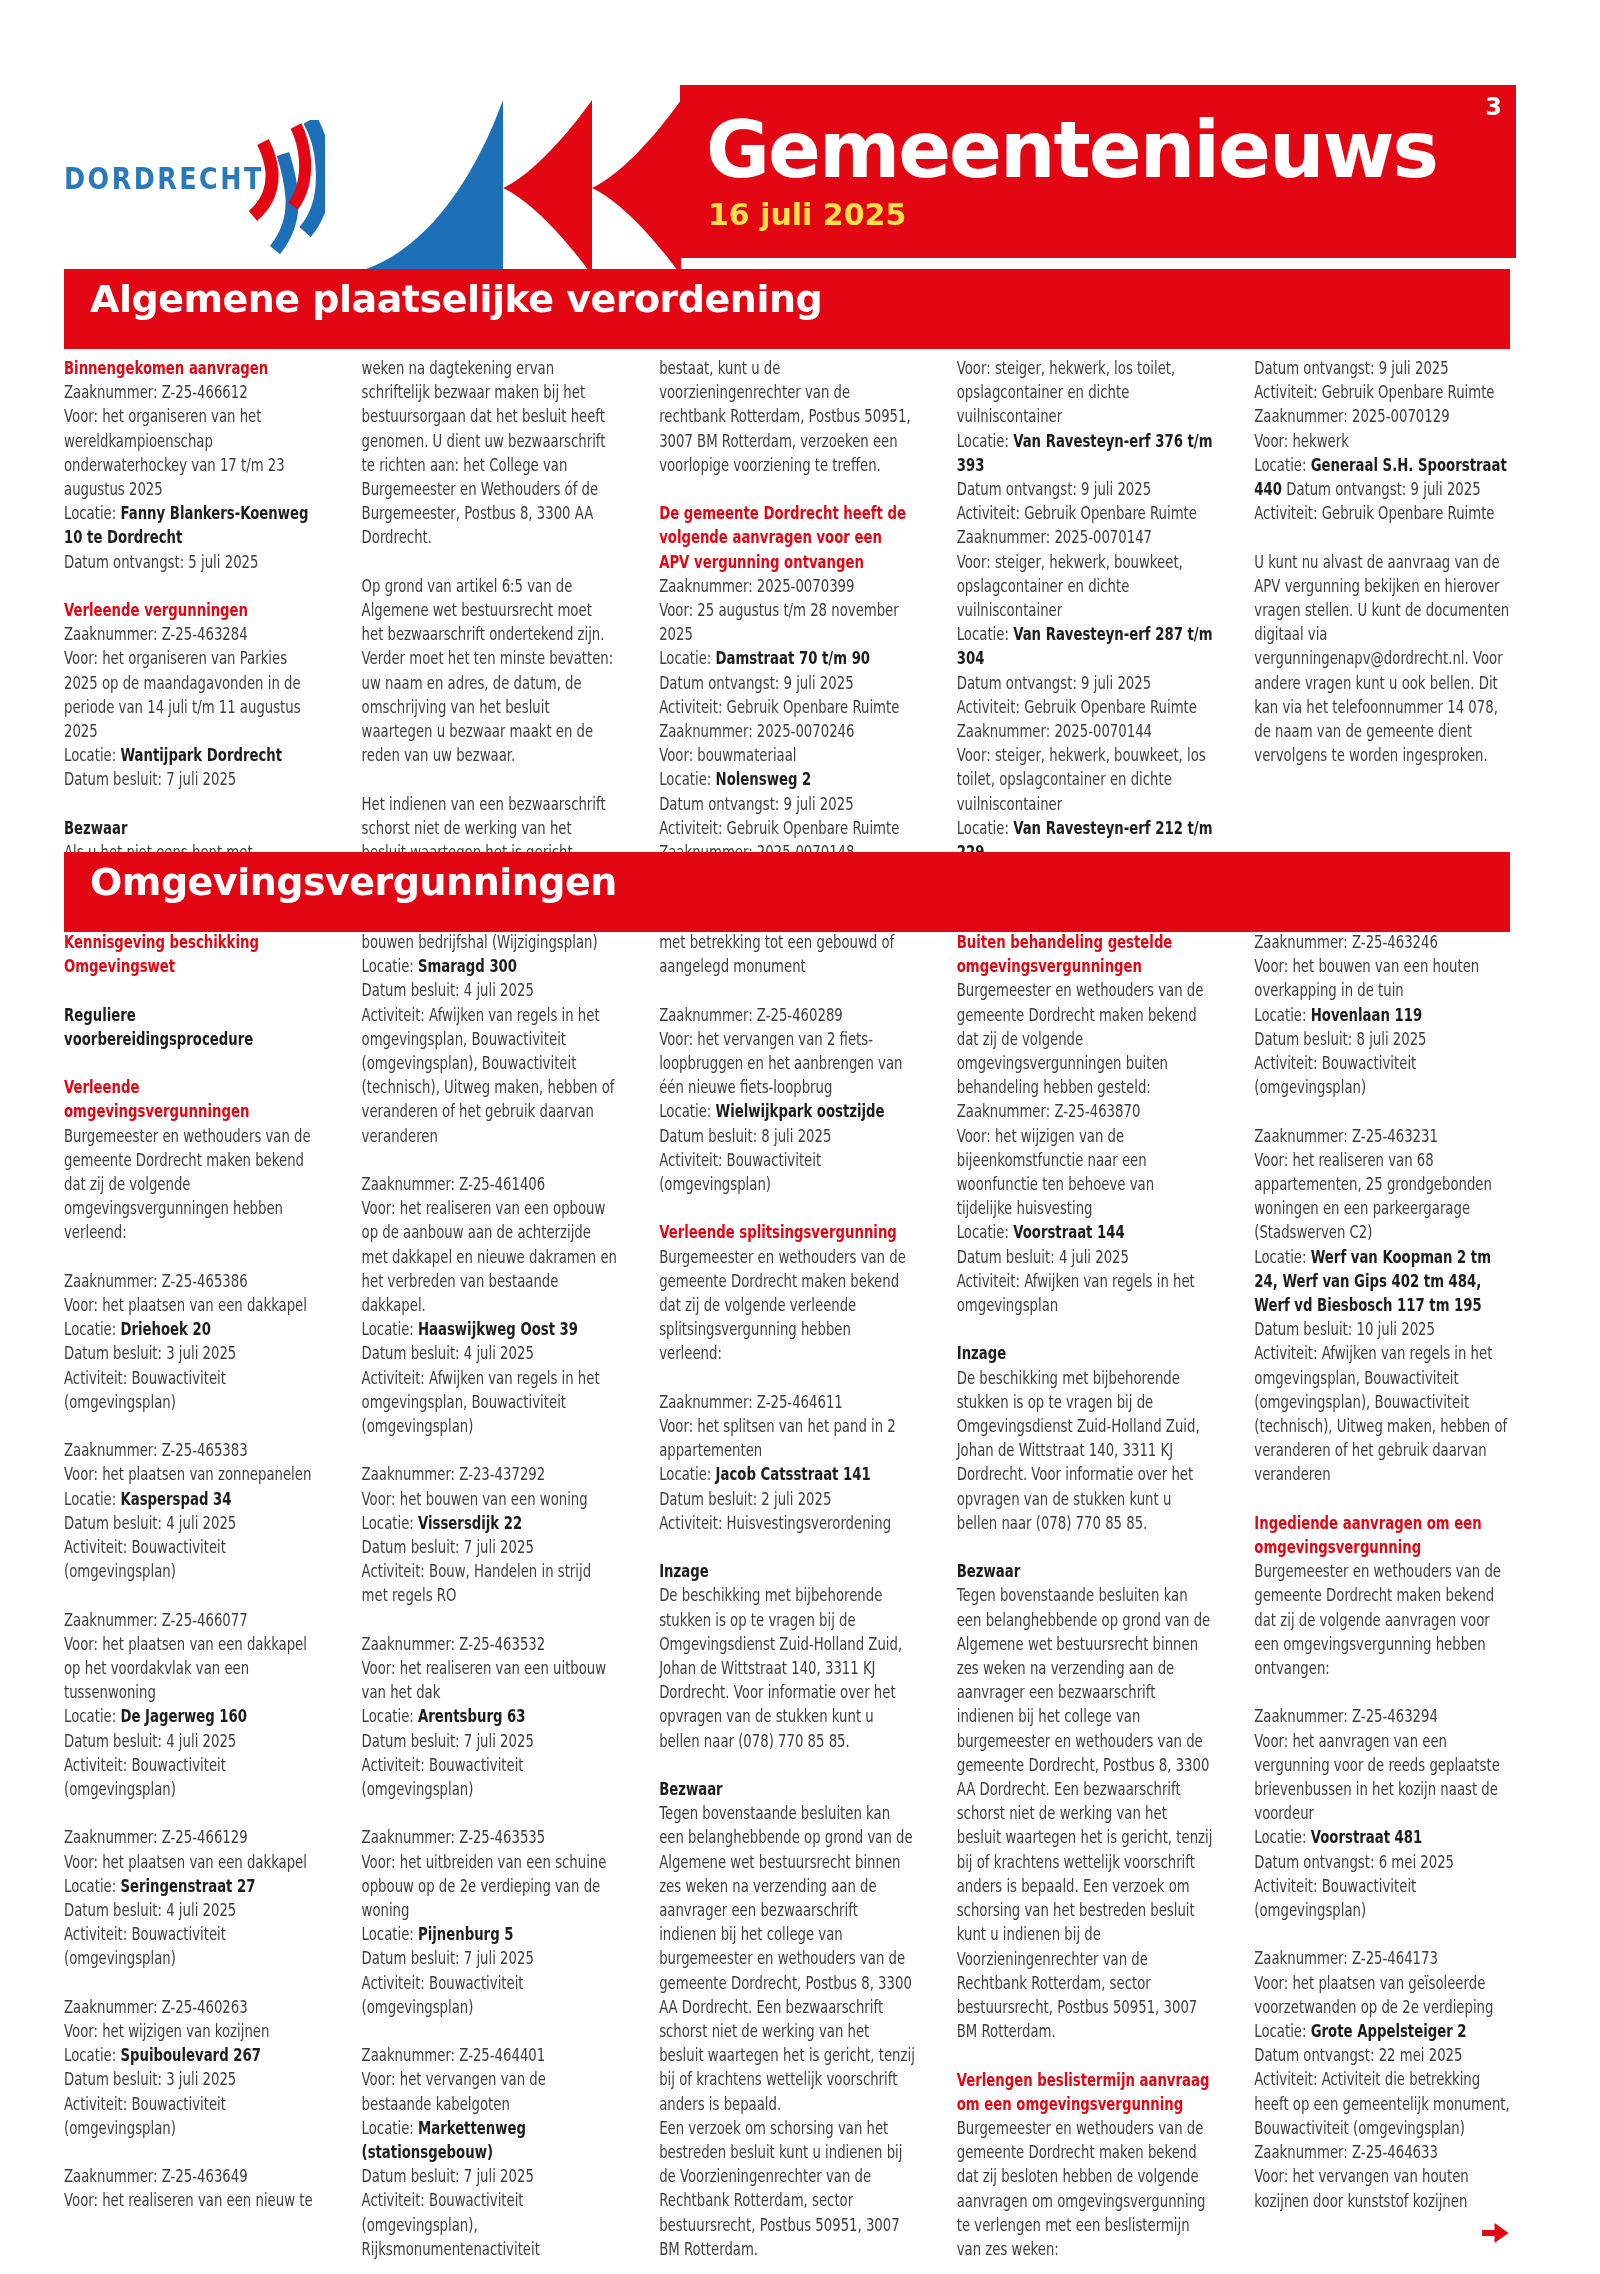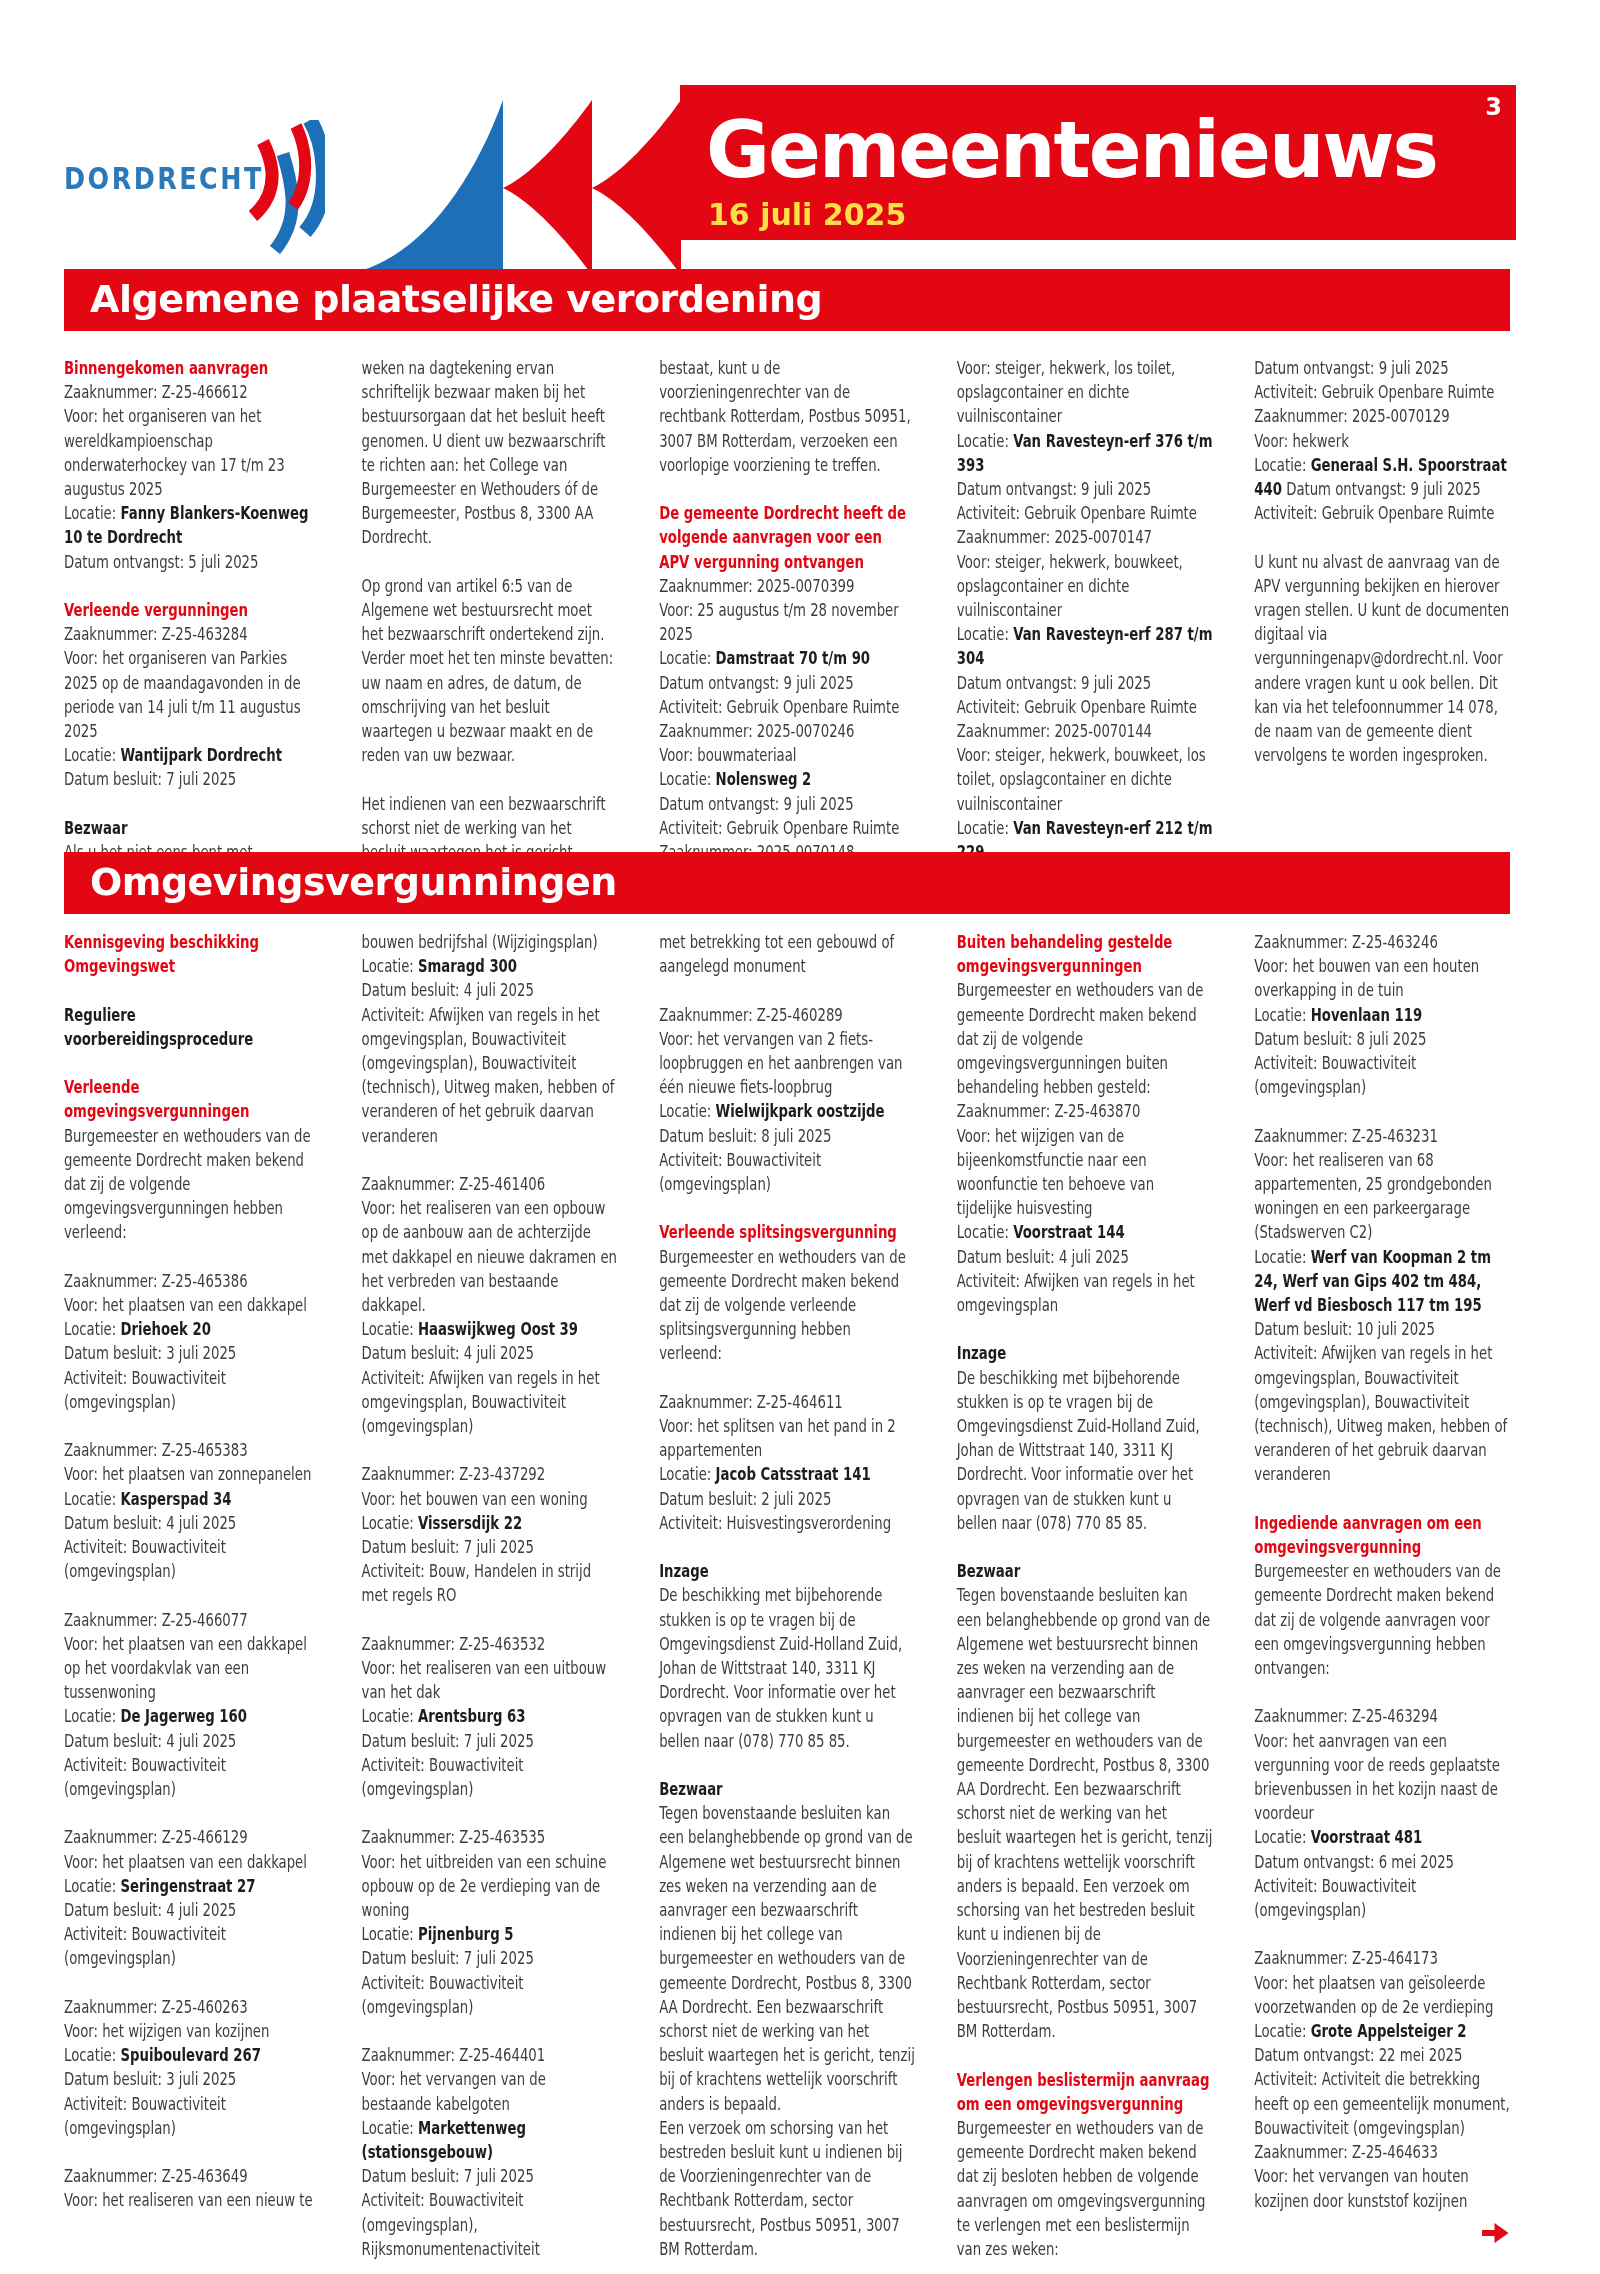--- a/index.html
+++ b/index.html
@@ -11,39 +11,39 @@
 
   
   .brand-wordmark{
     position:absolute;left:64px;top:160px;
     font-size:31px;font-weight:bold;color:#2b79b8;letter-spacing:3px;
     transform:scaleX(0.82);transform-origin:0 0;white-space:nowrap;
   }
   .brand-mark{position:absolute;left:243px;top:120px;}
   .decor{position:absolute;left:340px;top:100px;}
   .titlebox{
-    position:absolute;left:680px;top:85px;width:836px;height:155px;
+    position:absolute;left:680px;top:85px;width:836px;height:173px;
     background:#e30613;
   }
   .titlebox .title{
     position:absolute;left:26px;top:20px;margin:0;
     font-size:78px;font-weight:bold;color:#fff;letter-spacing:-2px;white-space:nowrap;
   }
   .titlebox .date{
     position:absolute;left:28px;top:112px;margin:0;
     font-size:30px;font-weight:bold;color:#fde047;
   }
   .titlebox .pagenum{
     position:absolute;top:8px;right:14px;
     font-size:24px;font-weight:bold;color:#fff;
   }
 
   
   .bar{
-    position:absolute;left:64px;width:1446px;height:62px;background:#e30613;
+    position:absolute;left:64px;width:1446px;height:80px;background:#e30613;
     color:#fff;font-weight:bold;font-size:38px;line-height:60px;
     padding-left:26px;box-sizing:border-box;letter-spacing:-0.5px;white-space:nowrap;
   }
   .bar-1{top:269px;}
   .bar-2{top:852px;}
 
   
   .cols{
     position:absolute;left:64px;width:1854px;
     transform:scaleX(0.78);transform-origin:0 0;

